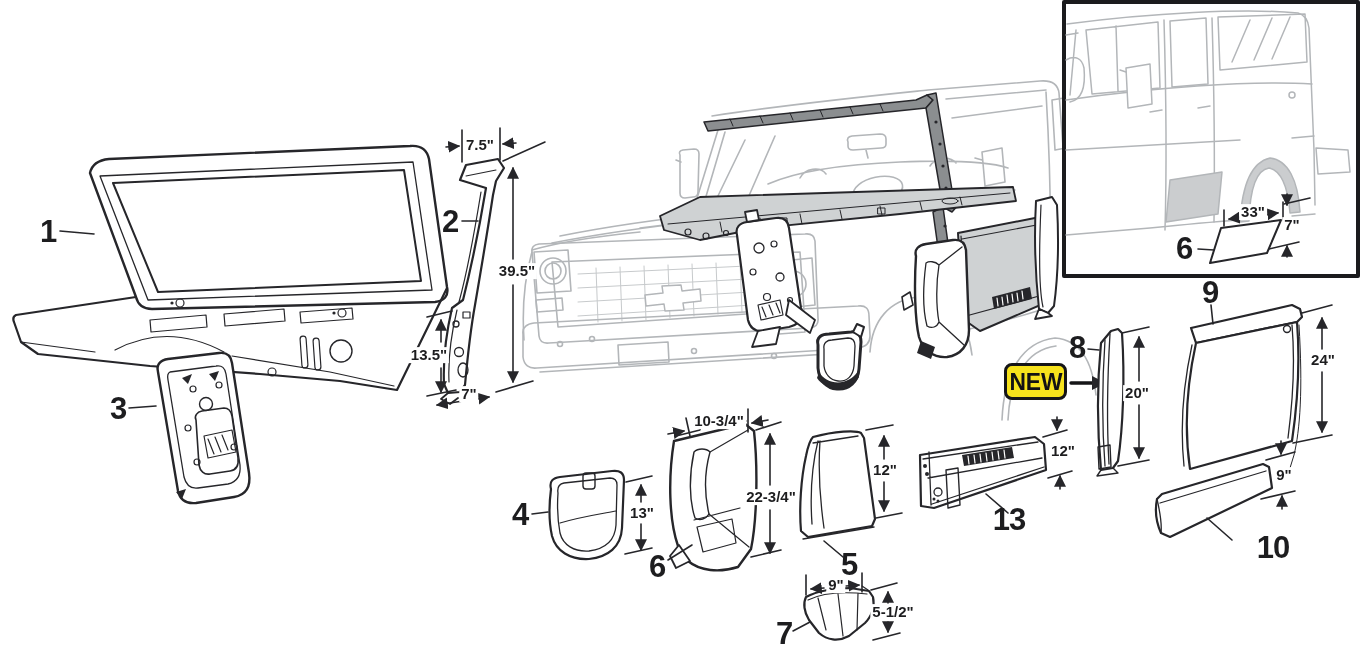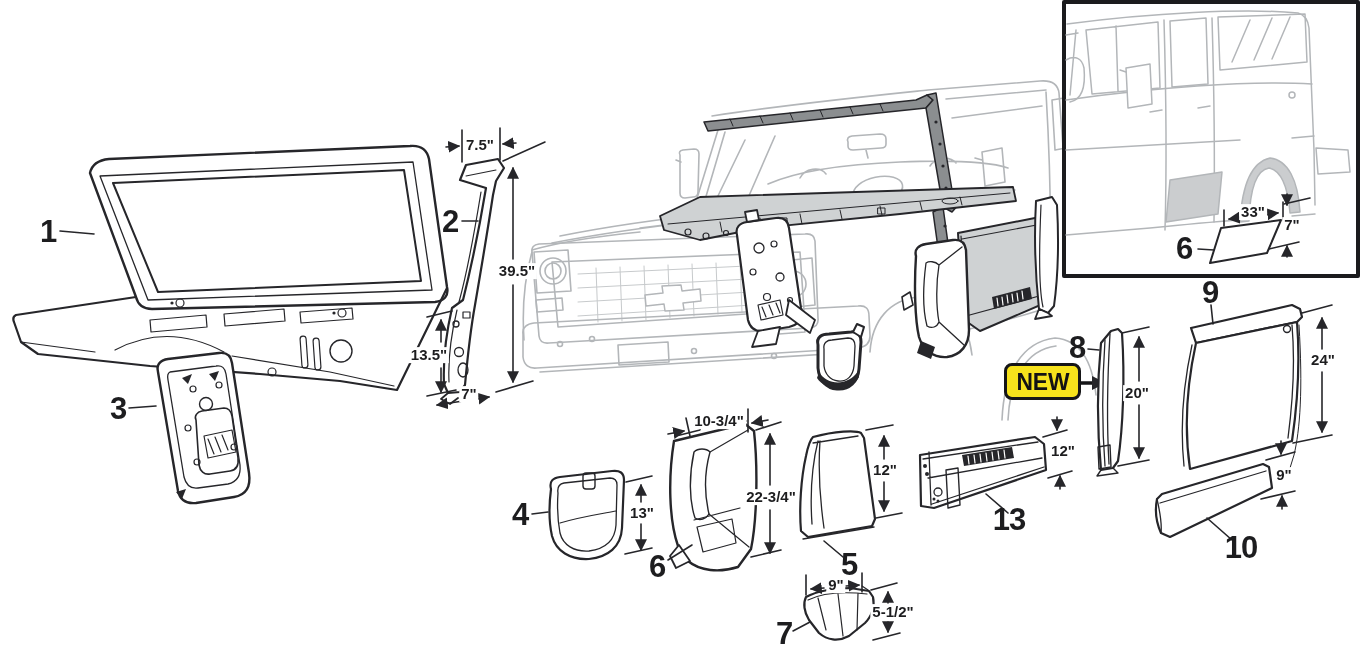--- a/index.html
+++ b/index.html
@@ -15,21 +15,21 @@
   .g  {stroke:#b3b6b9;fill:none;}
   .gf {stroke:#b3b6b9;fill:#ffffff;}
   .gs {stroke:#b3b6b9;fill:#cbcdcf;}
   .m  {stroke:#c7cacc;fill:none;}
   .if {fill:#26262a;stroke:none;}
   .dl {stroke:#26262a;fill:none;stroke-width:1.6;}
   .pnum{position:absolute;transform:translate(-50%,-50%);font-weight:bold;font-size:31px;
         color:#1d1d1f;letter-spacing:-1px;line-height:1;}
   .dim{position:absolute;transform:translate(-50%,-50%);font-weight:bold;font-size:15px;
        color:#1d1d1f;background:#fff;padding:0 2px;white-space:nowrap;line-height:1.05;}
-  .badge{position:absolute;left:1004px;top:363px;width:77px;height:37px;background:#f6e21c;
+  .badge{position:absolute;left:1004px;top:363px;width:63px;height:37px;background:#f6e21c;
          border:3px solid #151517;border-radius:8px;display:flex;align-items:center;
          justify-content:center;box-sizing:border-box;}
   .badge span{font-weight:bold;font-size:24px;color:#121214;transform:scaleX(.95);line-height:1;}
 </style>
 </head>
 <body>
 
 <div class="canvas">
 
 <svg width="1362" height="659" viewBox="0 0 1362 659">
@@ -325,21 +325,21 @@
 
 <span class="pnum" style="left:48px;top:231px">1</span>
 <span class="pnum" style="left:450px;top:221px">2</span>
 <span class="pnum" style="left:118px;top:408px">3</span>
 <span class="pnum" style="left:520px;top:514px">4</span>
 <span class="pnum" style="left:849px;top:564px">5</span>
 <span class="pnum" style="left:657px;top:566px">6</span>
 <span class="pnum" style="left:784px;top:633px">7</span>
 <span class="pnum" style="left:1077px;top:347px">8</span>
 <span class="pnum" style="left:1210px;top:292px">9</span>
-<span class="pnum" style="left:1241px;top:547px">10</span>
+<span class="pnum" style="left:1273px;top:547px">10</span>
 <span class="pnum" style="left:1009px;top:519px">13</span>
 <span class="pnum" style="left:1184px;top:248px">6</span>
 
 <span class="dim" style="left:480px;top:145px">7.5"</span>
 <span class="dim" style="left:517px;top:271px">39.5"</span>
 <span class="dim" style="left:429px;top:355px">13.5"</span>
 <span class="dim" style="left:469px;top:394px">7"</span>
 <span class="dim" style="left:642px;top:513px">13"</span>
 <span class="dim" style="left:719px;top:421px">10-3/4"</span>
 <span class="dim" style="left:771px;top:497px">22-3/4"</span>

